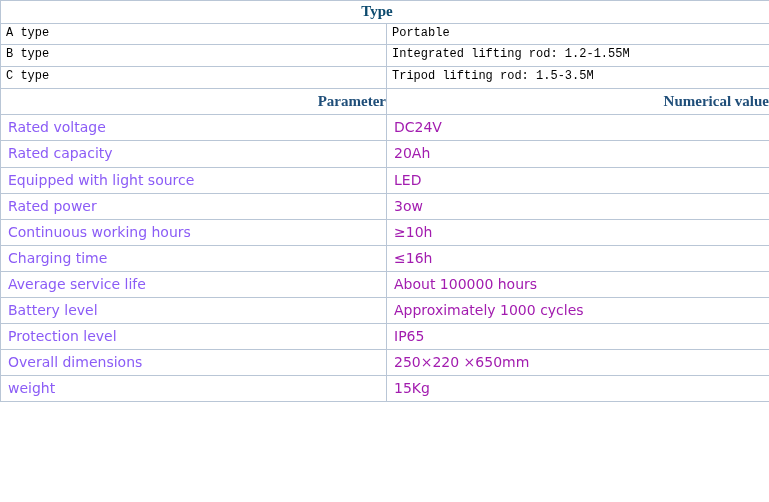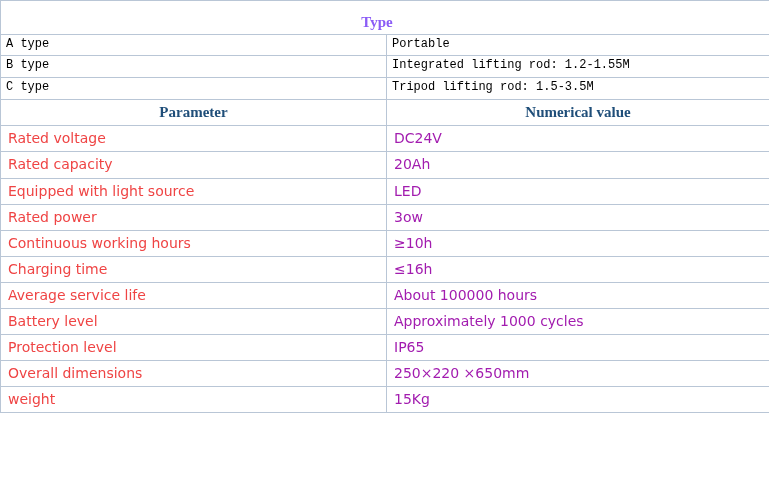--- a/index.html
+++ b/index.html
@@ -34,24 +34,23 @@
   .col-right { width: 383px; }
 
   
   .row-type-header td {
     text-align: center;
   }
   .type-header-text {
     font-family: "Liberation Serif", serif;
     font-size: 15px;
     font-weight: bold;
-    color: #8b5cf6;
+    color: #0c4a6e;
     padding: 2px 16px 3px 0;
     line-height: 1.1;
-    margin-top: 11px;
   }
 
   
   .mono .cell-inner {
     font-family: "Liberation Mono", monospace;
     font-size: 12px;
     color: #000000;
     letter-spacing: 0px;
   }
   .mono .cell-inner.ml { padding-left: 5px; }
@@ -60,27 +59,28 @@
   .row-param-header td {
     text-align: center;
   }
   .param-header-text {
     font-family: "Liberation Serif", serif;
     font-size: 15px;
     font-weight: bold;
     color: #1f4e79;
     padding: 4px 0 5px 0;
     line-height: 1.1;
+    text-align: right;
   }
 
   
   .data .cell-inner {
     font-family: "DejaVu Sans", sans-serif;
     font-size: 14px;
-    color: #ef4444;
+    color: #8b5cf6;
     padding: 4px 6px 5px 7px;
   }
   .data .cell-inner.val {
     color: #a21caf;
   }
 </style>
 </head>
 <body>
 
 <table class="spec-table">

